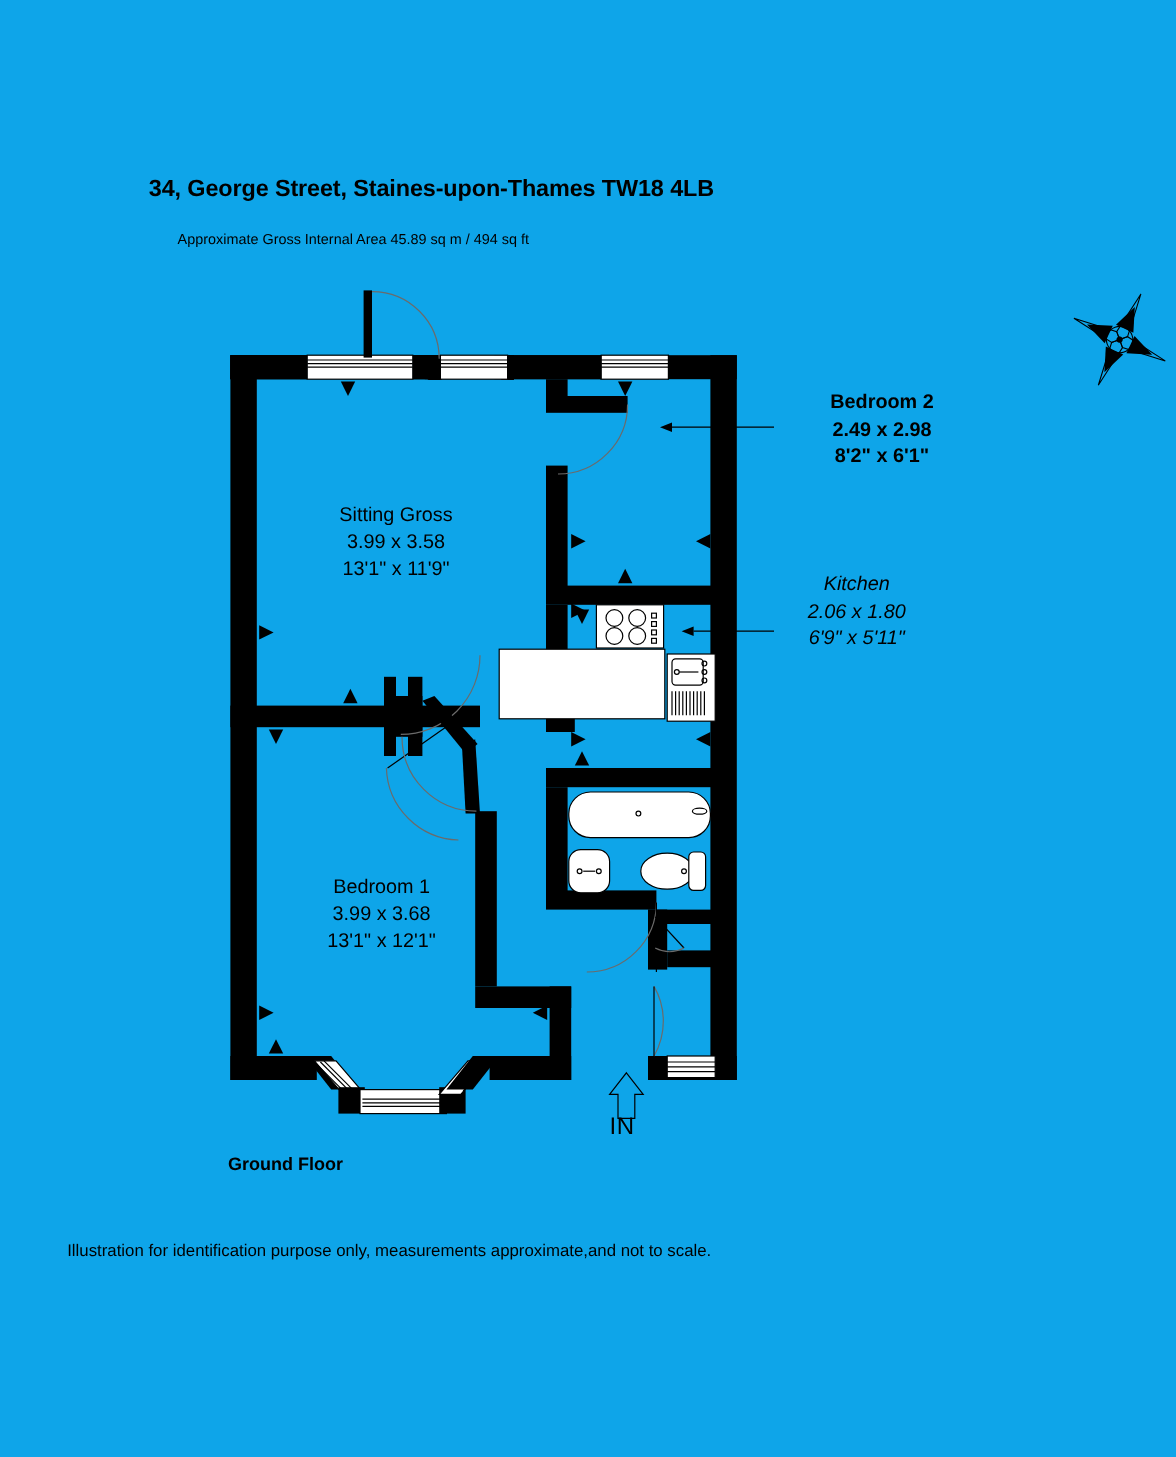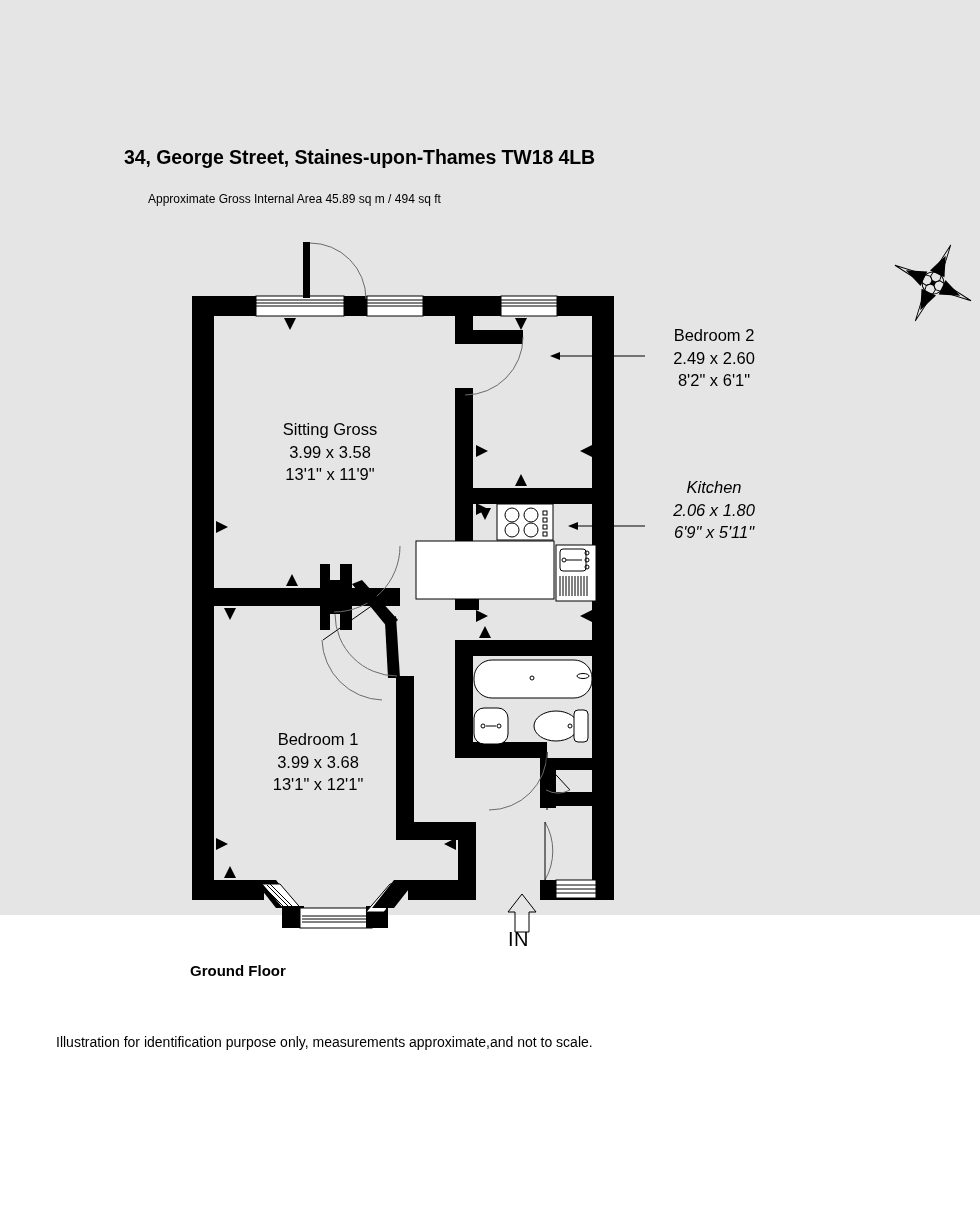--- a/index.html
+++ b/index.html
@@ -14,22 +14,22 @@
     position: relative;
     font-family: "Liberation Sans", sans-serif;
     color: #000000;
     overflow: hidden;
   }
 
   #page {
     position: absolute;
     left: 0; top: 0;
     width: 980px;
-    height: 915px;
-    background: #e5e5e5;
+    height: 1214px;
+    background: #0ea5e9;
   }
 
   .title-block {
     position: absolute;
     left: 124px;
     top: 144px;
     width: 700px;
   }
   .title-line {
     font-size: 19.5px;
@@ -464,23 +464,23 @@
     </g>
 
   </svg>
 
   <div class="room-label" style="left:230px; top:418px; width:200px;">
     <span class="rl-name">Sitting Gross</span>
     <span class="rl-m">3.99 x 3.58</span>
     <span class="rl-ft">13'1" x 11'9"</span>
   </div>
 
-  <div class="room-label" style="left:640px; top:324px; width:148px;">
+  <div class="room-label" style="left:661px; top:324px; width:148px;font-weight:bold;">
     <span class="rl-name">Bedroom 2</span>
-    <span class="rl-m">2.49 x 2.60</span>
+    <span class="rl-m">2.49 x 2.98</span>
     <span class="rl-ft">8'2" x 6'1"</span>
   </div>
 
   <div class="room-label" style="left:640px; top:476px; width:148px;font-style:italic;">
     <span class="rl-name">Kitchen</span>
     <span class="rl-m">2.06 x 1.80</span>
     <span class="rl-ft">6'9" x 5'11"</span>
   </div>
 
   <div class="room-label" style="left:218px; top:728px; width:200px;">

